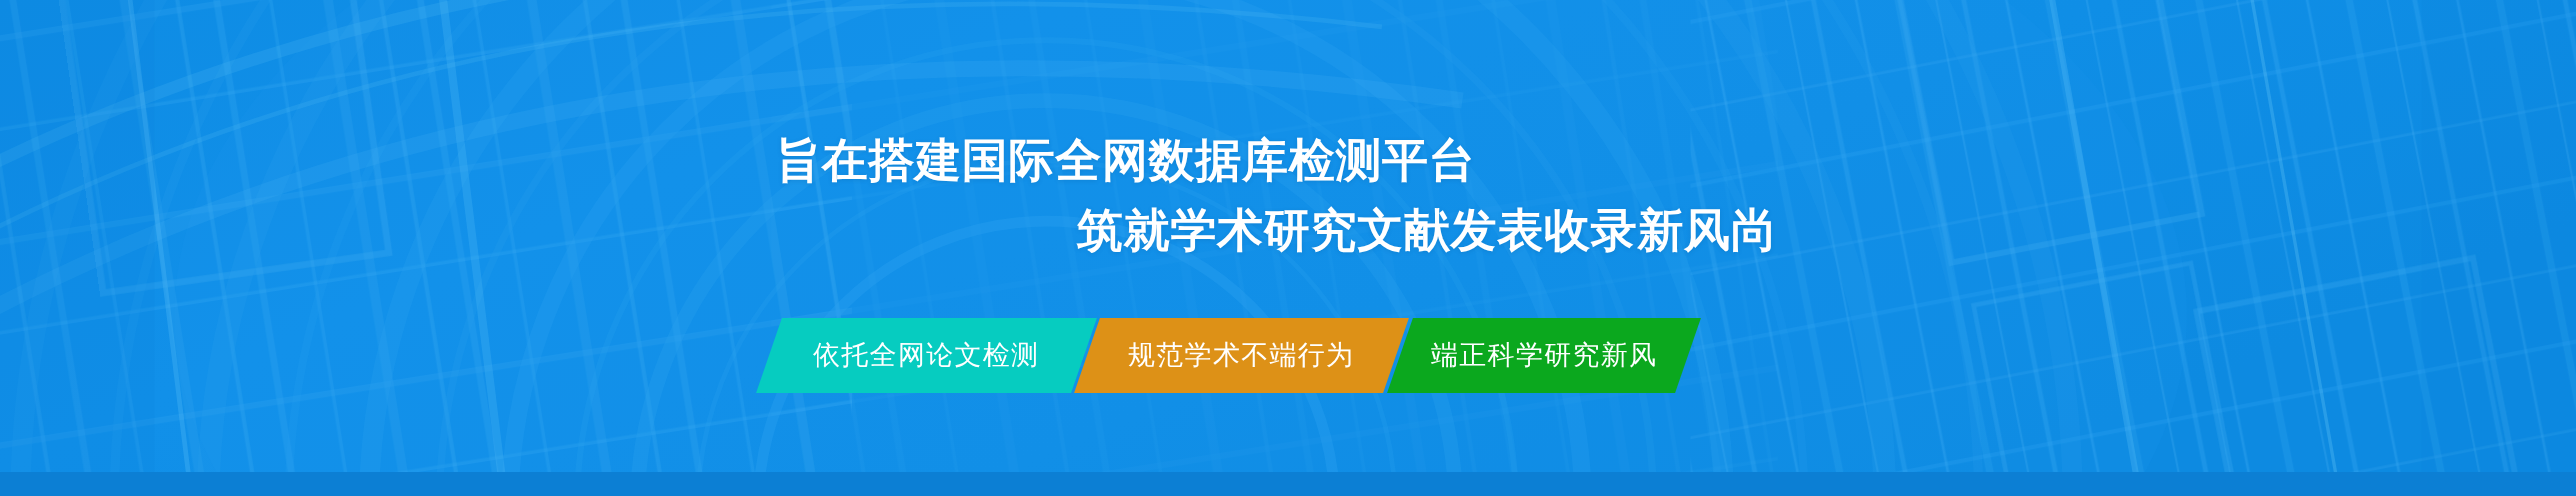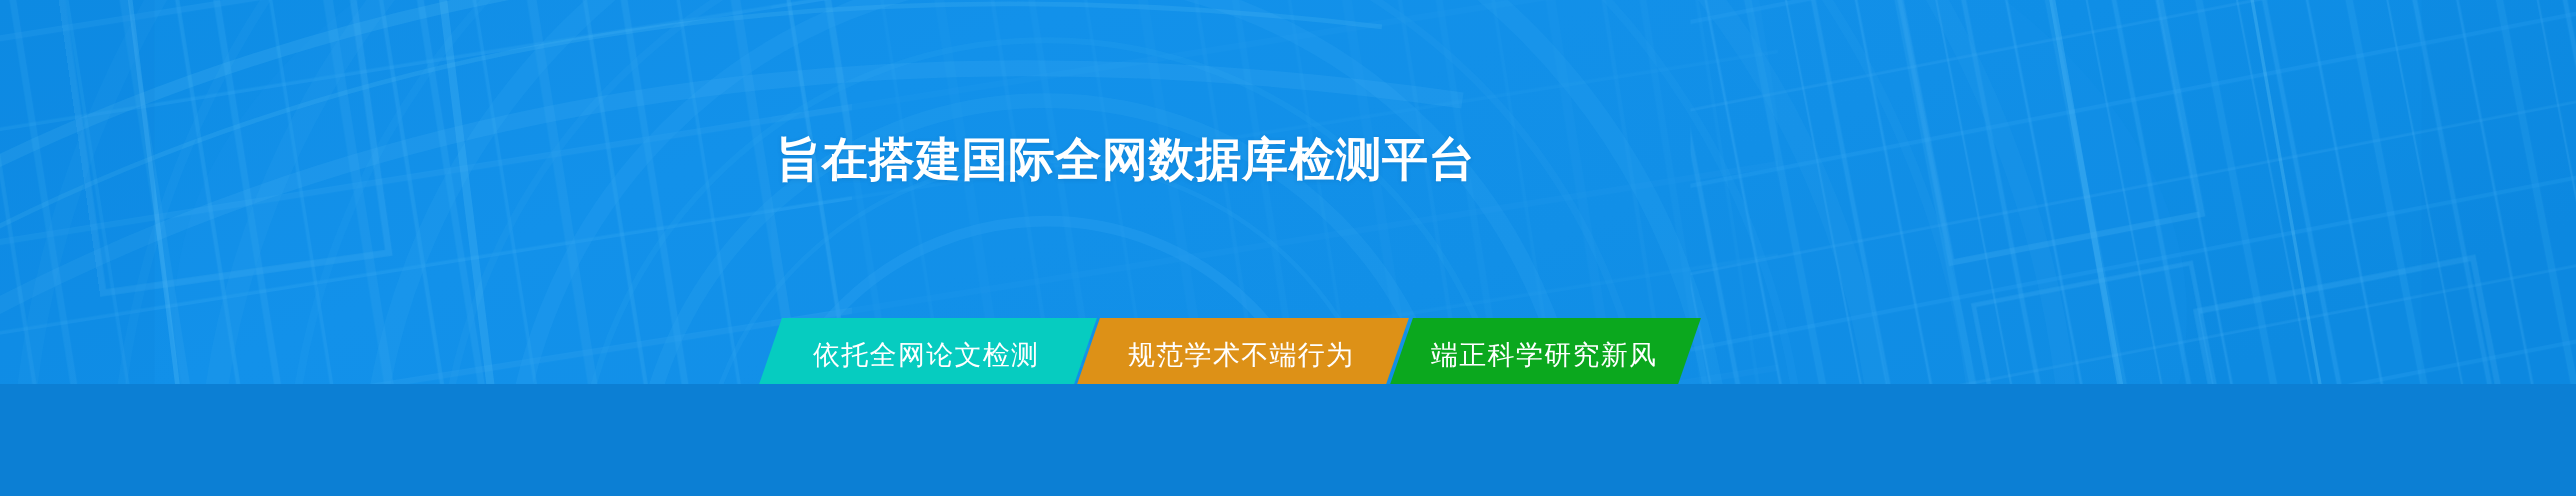--- a/index.html
+++ b/index.html
@@ -8,24 +8,23 @@
     padding: 0;
     background: #0c7fd4;
   }
   body {
     font-family: "Liberation Sans", "DejaVu Sans", sans-serif;
   }
 
   #banner {
     position: relative;
     width: 2576px;
-    height: 384px;
+    height: 472px;
     overflow: hidden;
     background: #6d28d9;
-    font-family: Liberation Serif, serif;
   }
 
   
   .bg-layer {
     position: absolute;
     inset: 0;
     pointer-events: none;
   }
   .bg-layer svg {
     display: block;
@@ -190,20 +189,21 @@
 
       <rect x="0" y="0" width="230" height="740" fill="#0a7fd3" opacity="0.12"></rect>
       <rect x="3610" y="0" width="230" height="740" fill="#0a7fd3" opacity="0.10"></rect>
     </svg>
   </div>
 
   <div id="content">
 
     <div class="headline-block">
       <div class="headline headline-1">旨在搭建国际全网数据库检测平台</div>
+      <div class="headline headline-2">筑就学术研究文献发表收录新风尚</div>
     </div>
 
     <div id="tag-strip">
 
       <div class="tag tag-0" style="background-color: rgb(6, 204, 192);">
         <span class="tag-label">依托全网论文检测</span>
       </div>
 
       <div class="tag tag-1" style="background-color: rgb(221, 145, 23);">
         <span class="tag-label">规范学术不端行为</span>

